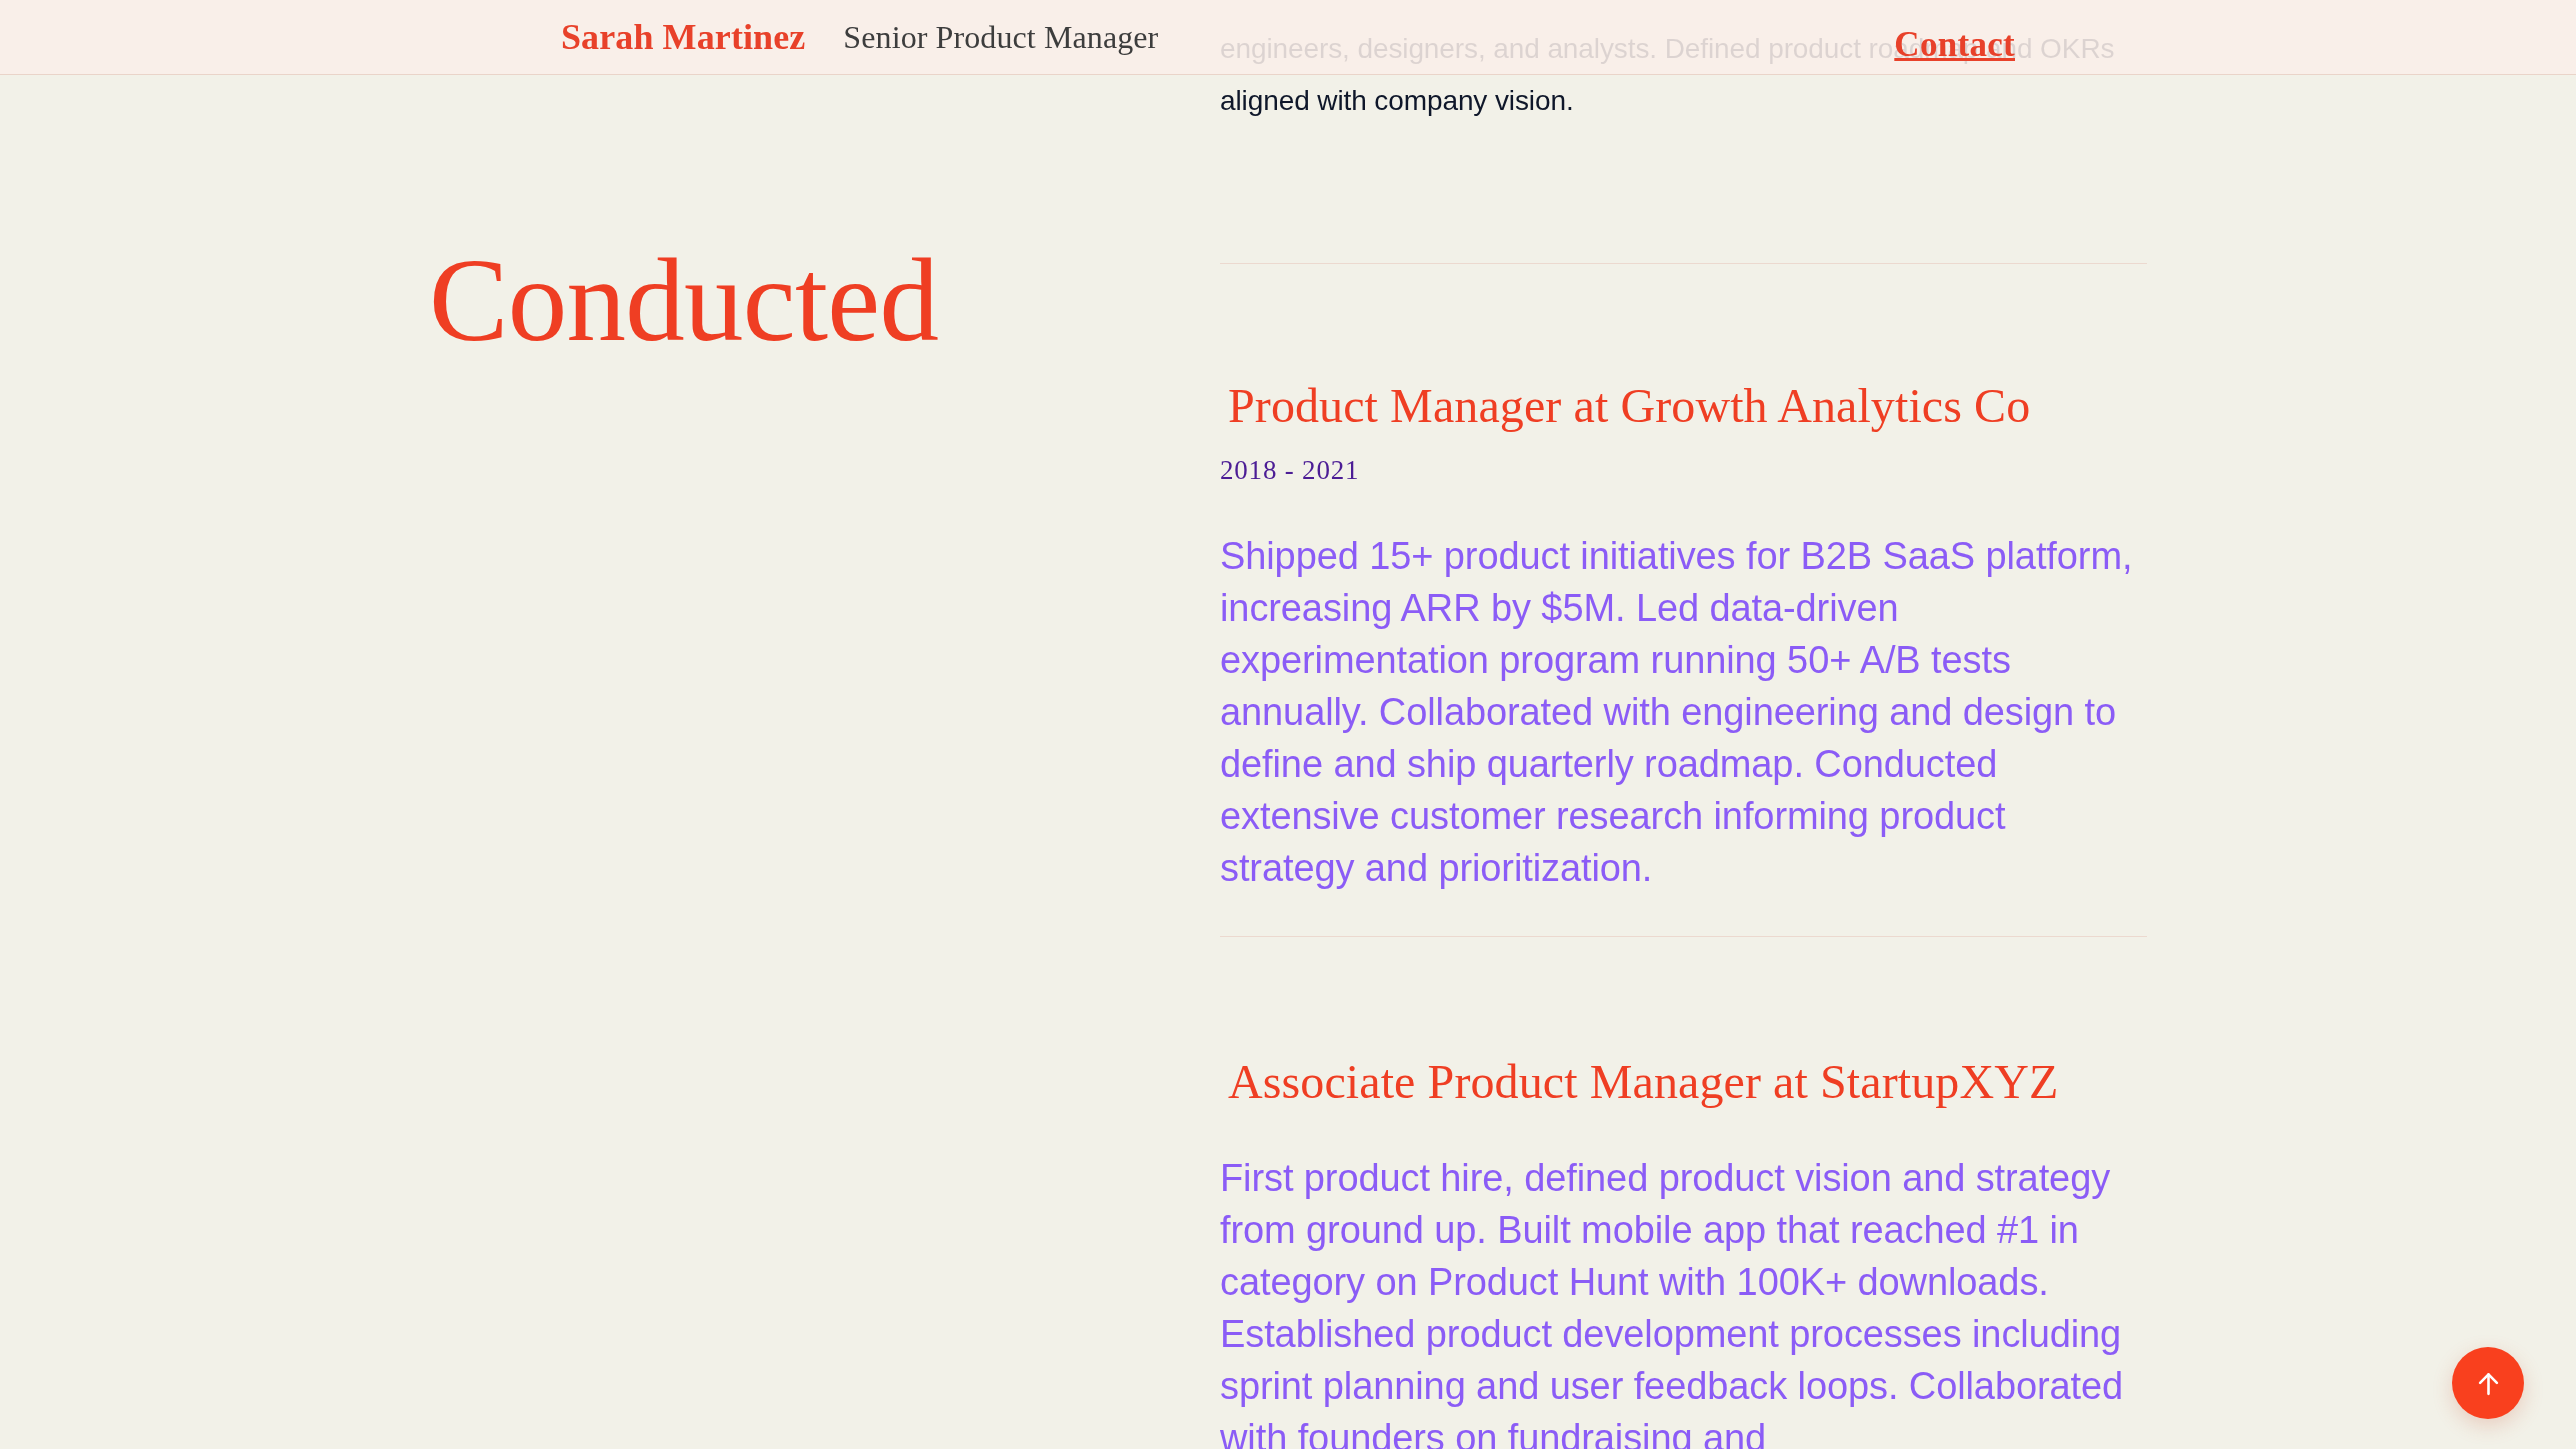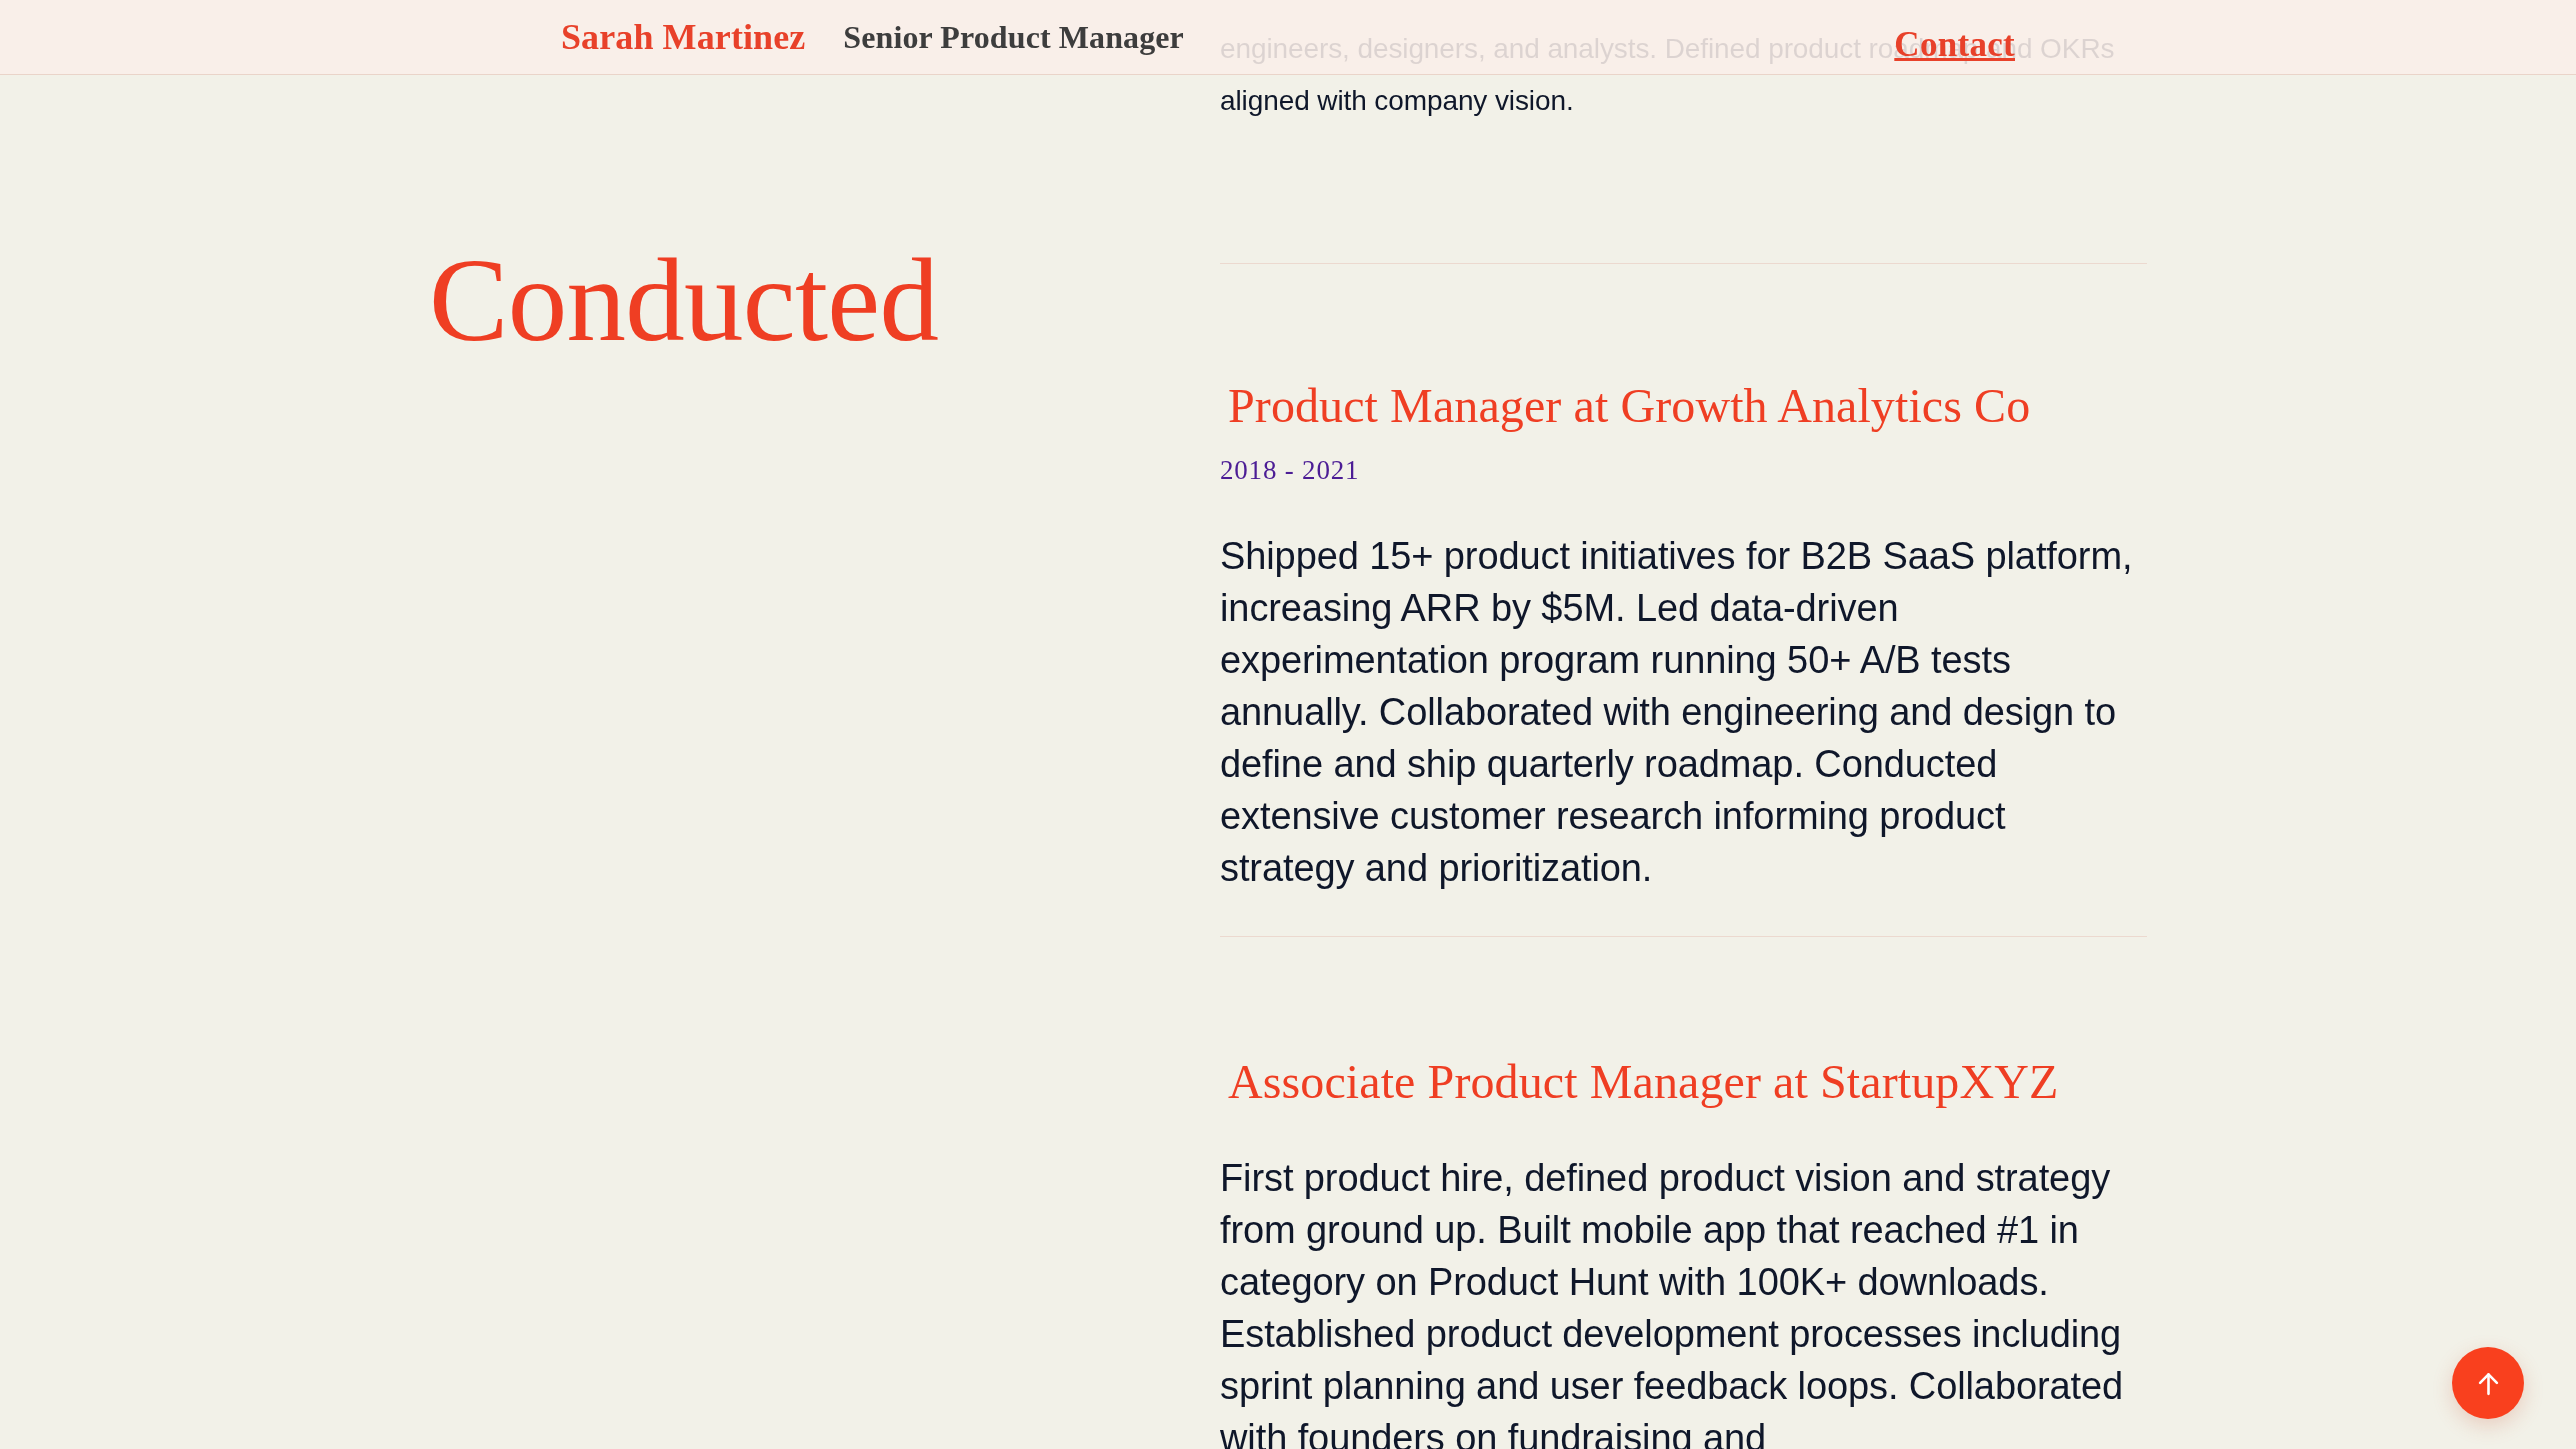--- a/index.html
+++ b/index.html
@@ -24,21 +24,21 @@
     position:absolute; left:561px; top:0; height:74px;
     display:flex; align-items:center; gap:38px; white-space:nowrap;
   }
   .brand-name{
     font-family:"Liberation Serif", serif;
     font-size:36px; font-weight:700; color:#e8412a;
     letter-spacing:0.1px;
   }
   .brand-role{
     font-family:"Liberation Serif", serif;
-    font-size:32px; font-weight:700; color:#3d3d3d;
+    font-size:32px; font-weight:400; color:#3d3d3d;
     letter-spacing:0.1px;
   }
   .nav-contact{
     position:absolute; right:561px; top:8px; height:74px;
     display:flex; align-items:center;
     font-family:"Liberation Serif", serif;
     font-size:35px; font-weight:700; color:#e8412a;
     letter-spacing:0.3px; cursor:pointer;
   }
 
@@ -82,21 +82,21 @@
     font-size:48px; font-weight:400; color:#ef3e23;
     line-height:1.08; letter-spacing:0.1px; margin:8px;
   }
   .entry-dates{
     font-family:"Liberation Serif", serif;
     font-size:27px; font-weight:400; color:#4c1d95;
     letter-spacing:0.8px; margin:23px 0 0 0;
   }
   .entry-desc{
     font-family:"Liberation Sans", sans-serif;
-    font-size:38px; line-height:52px; color:#0f172a;
+    font-size:38px; line-height:52px; color:#8b5cf6;
     letter-spacing:-0.1px; margin:44px 0 0 0;
   }
 
   
   .fab{
     position:absolute; left:2452px; top:1347px;
     width:72px; height:72px; border-radius:50%;
     background:#f9401e; border:none; padding:0;
     box-shadow:0 6.7px 20px rgba(200,80,50,0.22);
     cursor:pointer;

